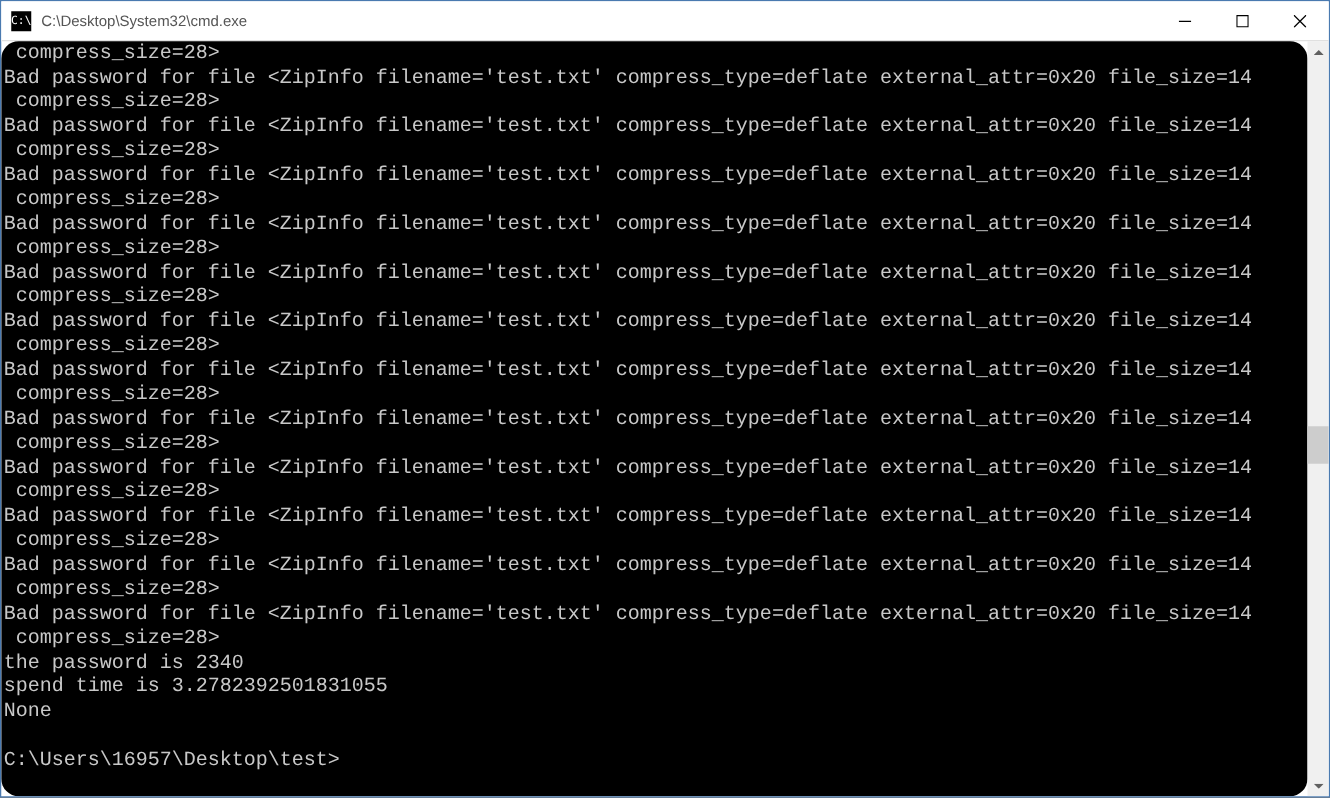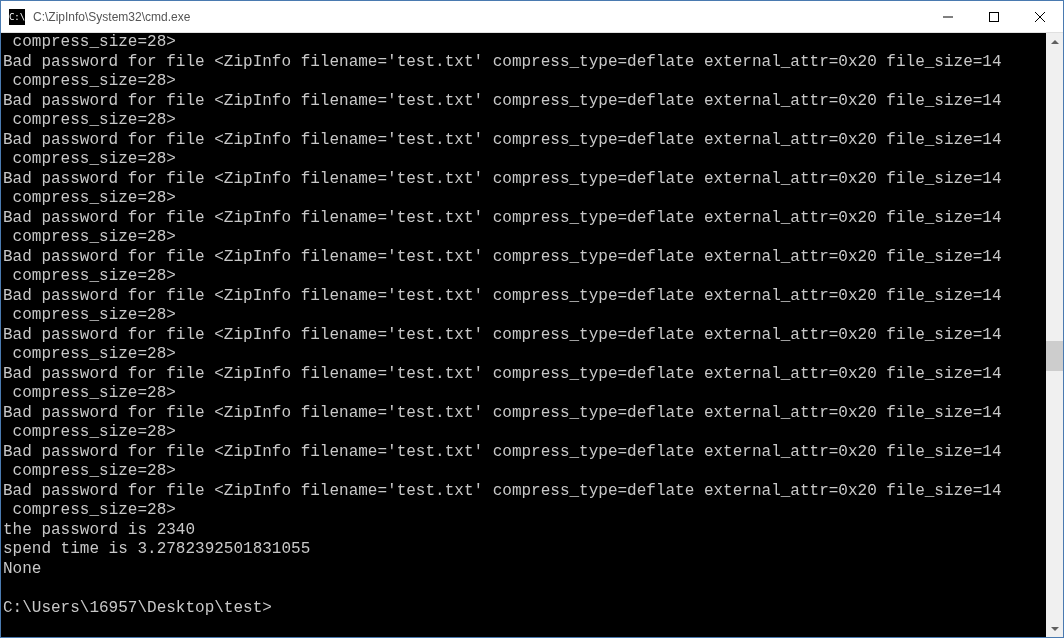--- a/index.html
+++ b/index.html
@@ -65,20 +65,21 @@
       flex: 1;
       background: #000000;
       color: #c8c8c8;
       font-family: "Consolas", "Courier New", monospace;
       font-size: 16px;
       line-height: 19.5px;
       padding: 0 2px;
       white-space: pre-wrap;
       word-break: break-all;
       overflow: hidden;
+      border-radius: 14px;
     }
     .scrollbar-track {
       width: 17px;
       background: #f0f0f0;
       position: relative;
       display: flex;
       flex-direction: column;
     }
     .scrollbar-arrow {
       height: 17px;
@@ -106,21 +107,21 @@
       text-align: right;
     }
   </style>
 </head>
 <body>
 
 <div class="titlebar">
   <div class="titlebar-icon">
     <span>C:\</span>
   </div>
-  <div class="titlebar-title">C:\ZipInfo\System32\cmd.exe</div>
+  <div class="titlebar-title">C:\Desktop\System32\cmd.exe</div>
   <div class="win-controls">
     <div class="win-btn">
       <svg viewBox="0 0 10 10">
           <line x1="0" y1="5" x2="10" y2="5" stroke="#000" stroke-width="1"></line>
         </svg>
     </div>
     <div class="win-btn">
       <svg viewBox="0 0 10 10">
           <rect x="0.5" y="0.5" width="9" height="9" fill="none" stroke="#000" stroke-width="1"></rect>
         </svg>

